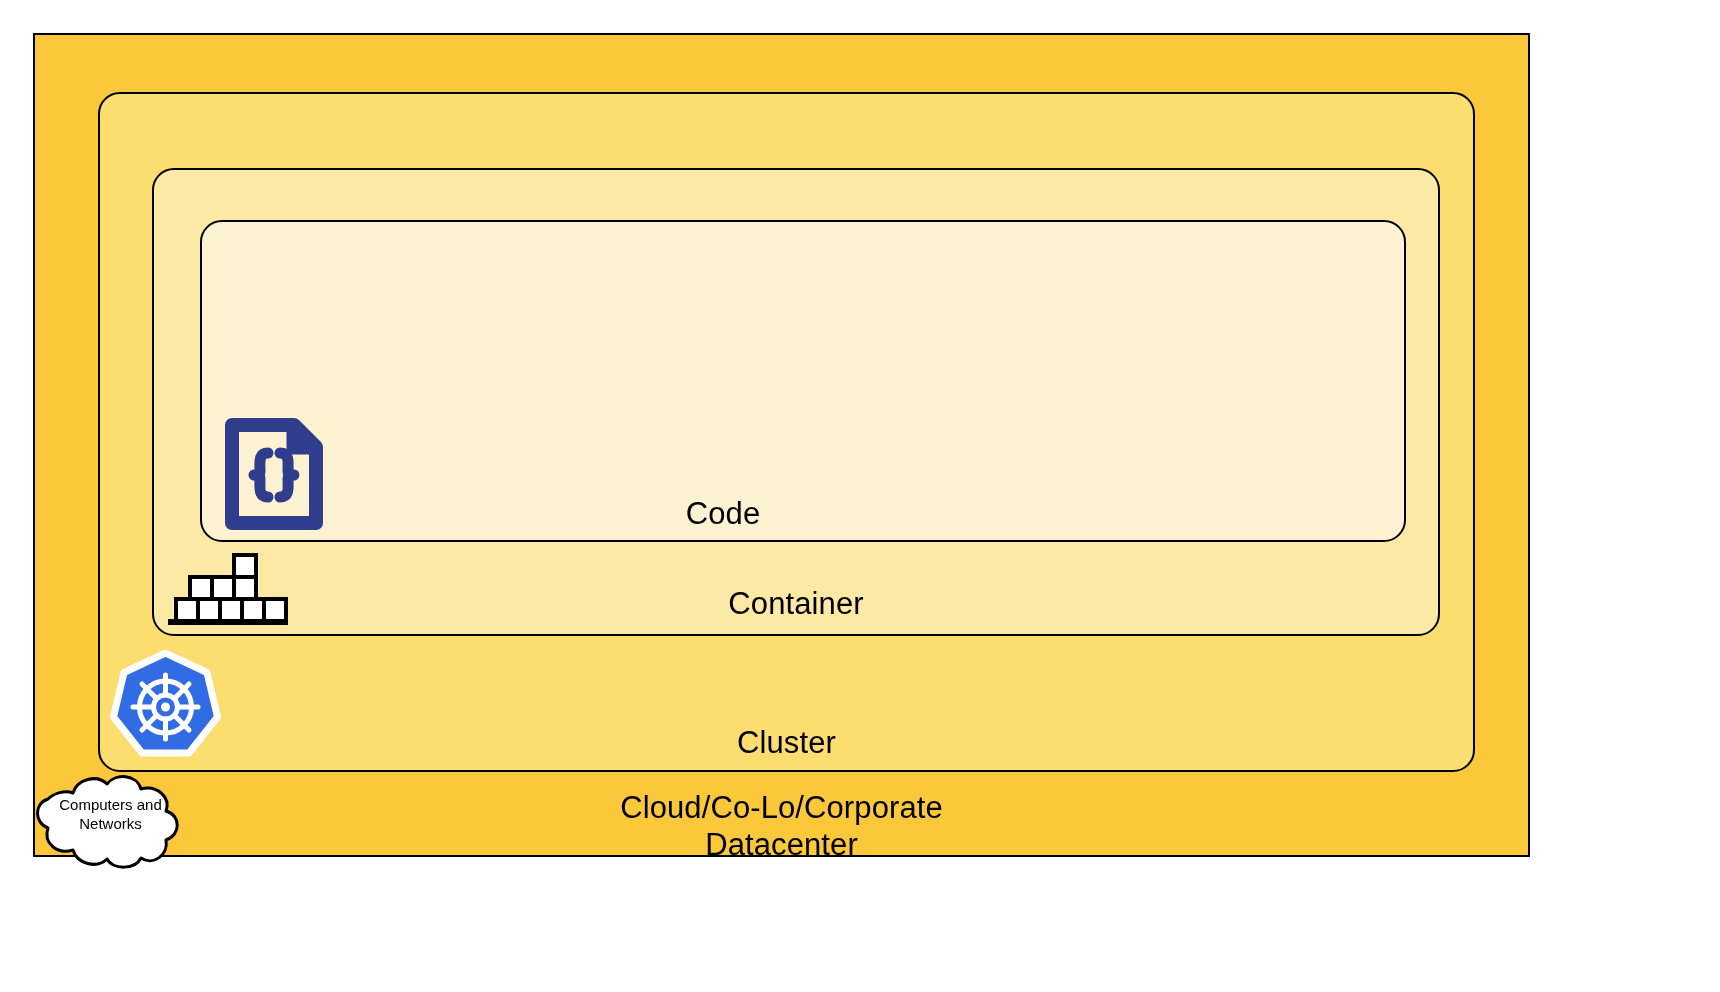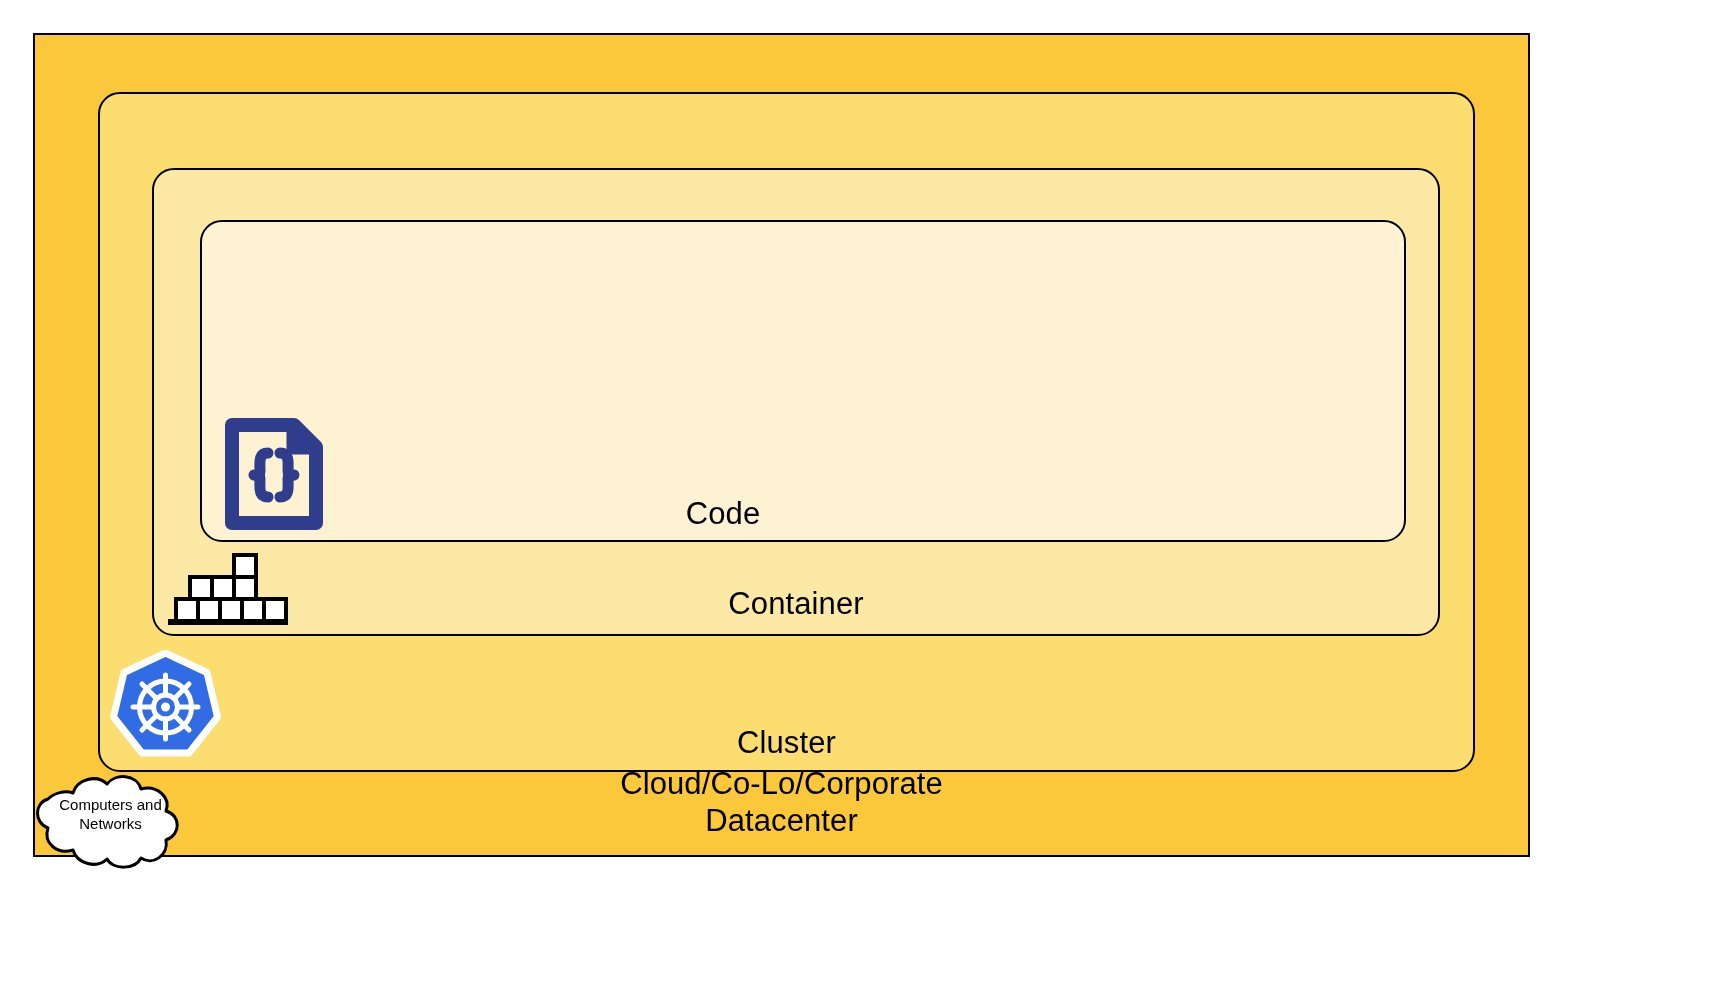--- a/index.html
+++ b/index.html
@@ -88,21 +88,21 @@
   }
 
   .label-cluster {
     left: 98px;
     top: 724px;
     width: 1377px;
   }
 
   .label-datacenter {
     left: 33px;
-    top: 765px;
+    top: 789px;
     width: 1497px;
   }
 
   
   .icon-wrap {
     position: absolute;
   }
 
   .icon-code {
     left: 222px;

